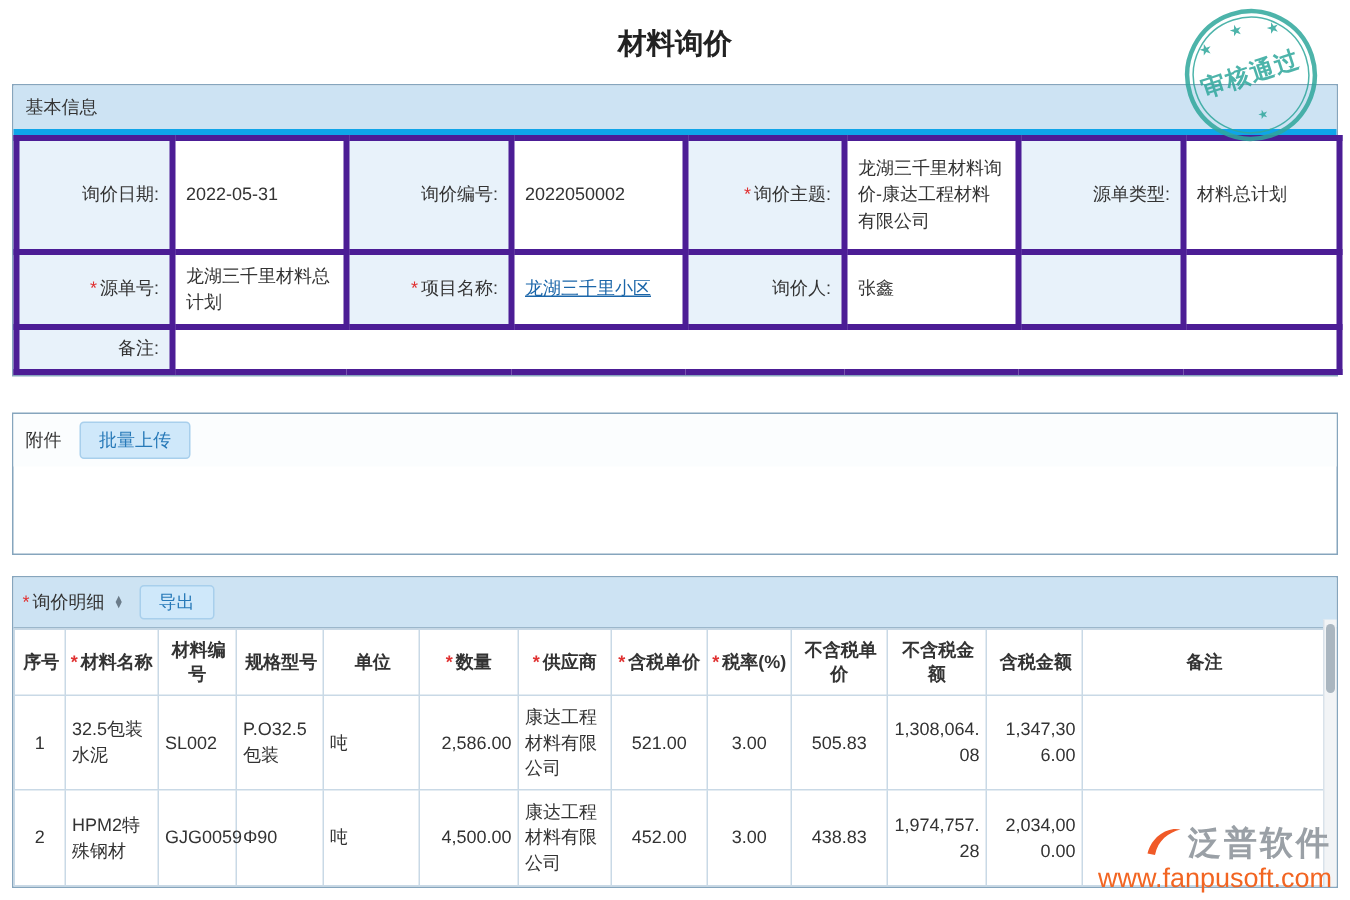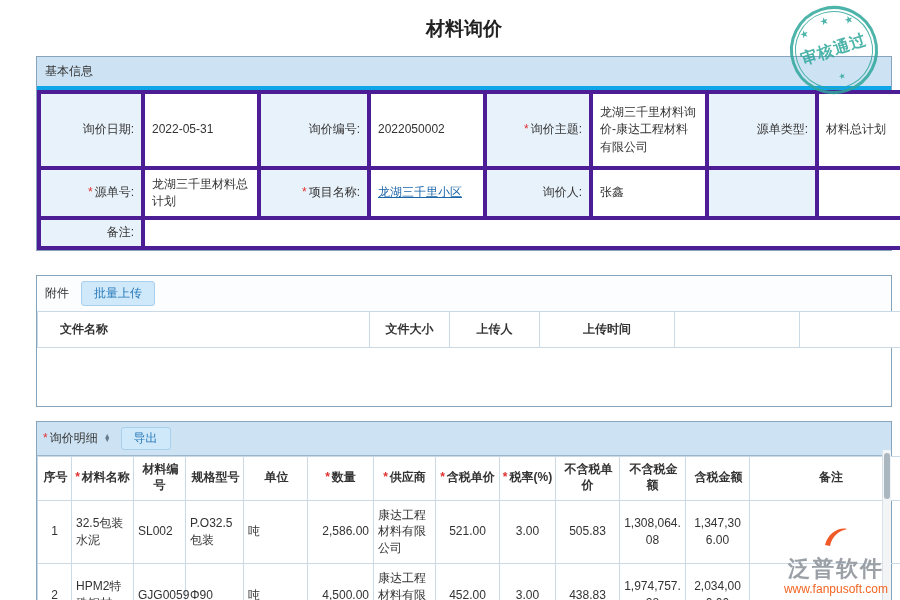--- a/index.html
+++ b/index.html
@@ -1,21 +1,21 @@
 <!DOCTYPE html>
 <html><head>
 <meta charset="utf-8">
 <style>
   * { box-sizing: border-box; margin: 0; padding: 0; }
   html, body { width: 900px; height: 600px; overflow: hidden; }
   body {
     font-family: "Liberation Sans", "DejaVu Sans", sans-serif;
     font-size: 12px; color: #333; background: #fff;
   }
-  .page { position: relative; width: 900px; height: 600px; overflow: hidden; background: #fff; padding-left: 28px; }
+  .page { position: relative; width: 900px; height: 600px; overflow: hidden; background: #fff; }
 
   .title { text-align: center; font-size: 19px; font-weight: bold; color: #222; padding: 16px 0 14px; }
 
   
   .stamp { position: absolute; top: 6px; right: 22px; width: 88px; height: 88px;
            transform: rotate(-18deg); opacity: .85; z-index: 5; pointer-events: none; }
   .stamp-ring { position: absolute; inset: 0; border: 3px solid #2fa79c; border-radius: 50%; }
   .stamp-ring::after { content: ""; position: absolute; inset: 2px; border: 1px solid #2fa79c; border-radius: 50%; }
   .stamp-text { position: absolute; top: 50%; left: 0; right: 0; transform: translateY(-50%);
                 text-align: center; color: #2fa79c; font-size: 16px; font-weight: bold; letter-spacing: 1px; }
@@ -54,32 +54,32 @@
   .sort-ic { display: inline-flex; flex-direction: column; line-height: .55; font-size: 7px;
              color: #6b7c8a; cursor: pointer; margin-right: 4px; }
   .detail-bar .btn { padding: 2px 12px; }
   .detail-table { width: 873px; }
   .detail-table th { border: 1px solid #c9d9e6; padding: 4px 2px; font-weight: bold;
                      text-align: center; background: #fff; line-height: 1.3; height: 44px; }
   .detail-table td { border: 1px solid #c9d9e6; padding: 6px 4px; vertical-align: middle; line-height: 1.4; }
   .c-center { text-align: center; }
   .c-left { text-align: left; }
   .c-right { text-align: right; }
-  .c-amt { text-align: center; word-break: break-all; }
+  .c-amt { text-align: right; word-break: break-all; }
 
   .vscroll { position: absolute; top: 28px; right: 0; bottom: 0; width: 9px;
              background: #f2f4f6; border-left: 1px solid #d9e2ea; cursor: pointer; }
   .vthumb { position: absolute; top: 3px; left: 1px; width: 6px; height: 46px;
             background: #aab6c0; border-radius: 3px; cursor: grab; }
 
   
   .footer-logo { position: absolute; right: 12px; bottom: 4px; text-align: right; z-index: 6; }
-  .brand-row { display: flex; align-items: center; justify-content: flex-end; gap: 4px; flex-direction: column; }
+  .brand-row { display: flex; align-items: center; justify-content: flex-end; gap: 4px; }
   .brand-text { font-size: 22px; font-weight: bold; color: #9aa0a6; letter-spacing: 2px; }
-  .brand-site { color: #f26522; font-size: 12px; margin-top: -2px; }
+  .brand-site { color: #f26522; font-size: 18px; margin-top: -2px; }
 </style>
 </head>
 <body>
 
 <div class="page">
 
   <div class="title">材料询价</div>
 
   <div class="stamp">
     <div class="stamp-ring"></div>
@@ -140,28 +140,20 @@
     <table class="attach-table">
       <colgroup>
         <col style="width:332px">
           <col style="width:80px">
           <col style="width:90px">
         <col style="width:135px">
           <col style="width:125px">
           <col style="width:120px">
       </colgroup>
       <tbody>
-          <tr>
-        <th class="first">文件名称</th>
-        <th>文件大小</th>
-        <th>上传人</th>
-        <th>上传时间</th>
-        <th></th>
-        <th></th>
-      </tr>
       <tr>
         <td class="empty" colspan="6"></td>
       </tr>
     </tbody>
       </table>
   </div>
 
   <div class="box detail-box">
     <div class="detail-bar">
       <span><span class="req">*</span><span>询价明细</span></span>

